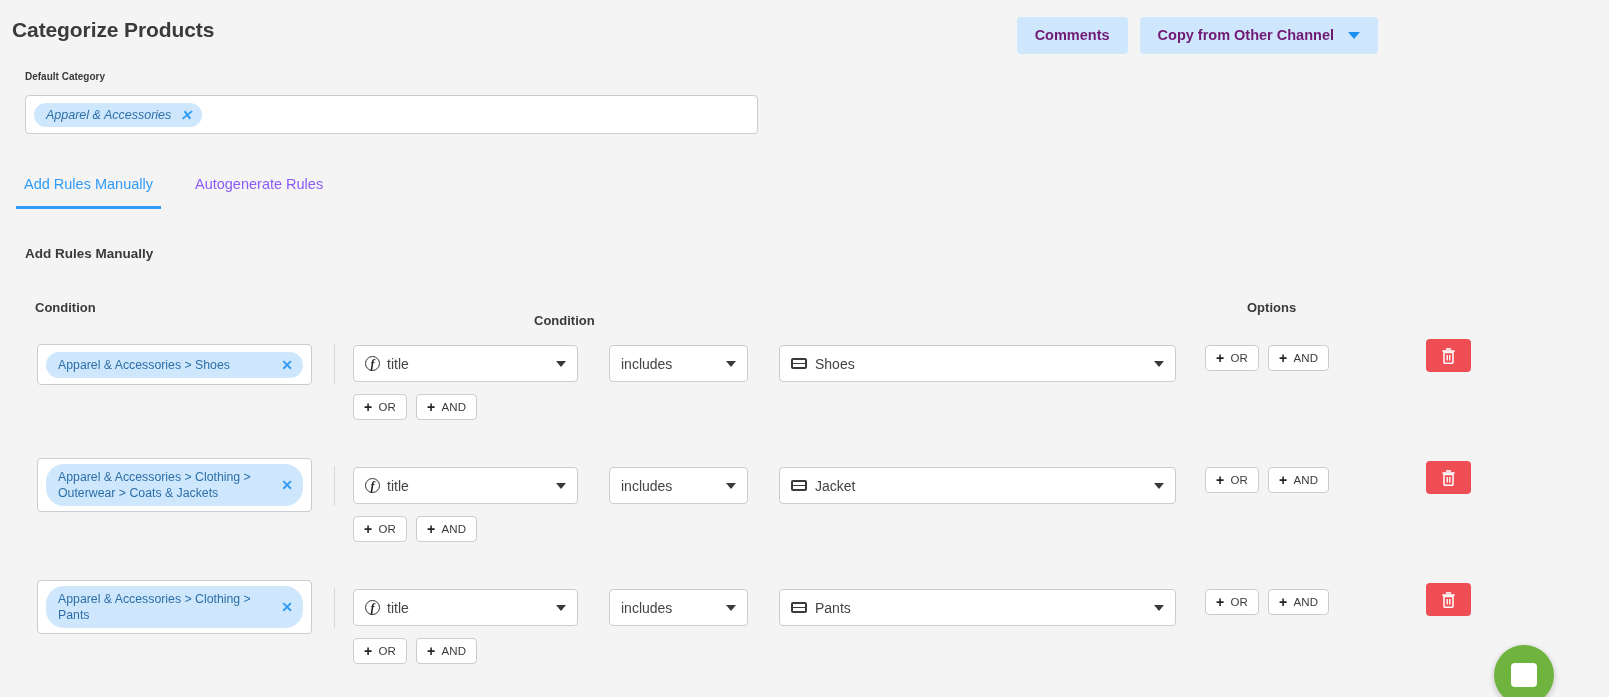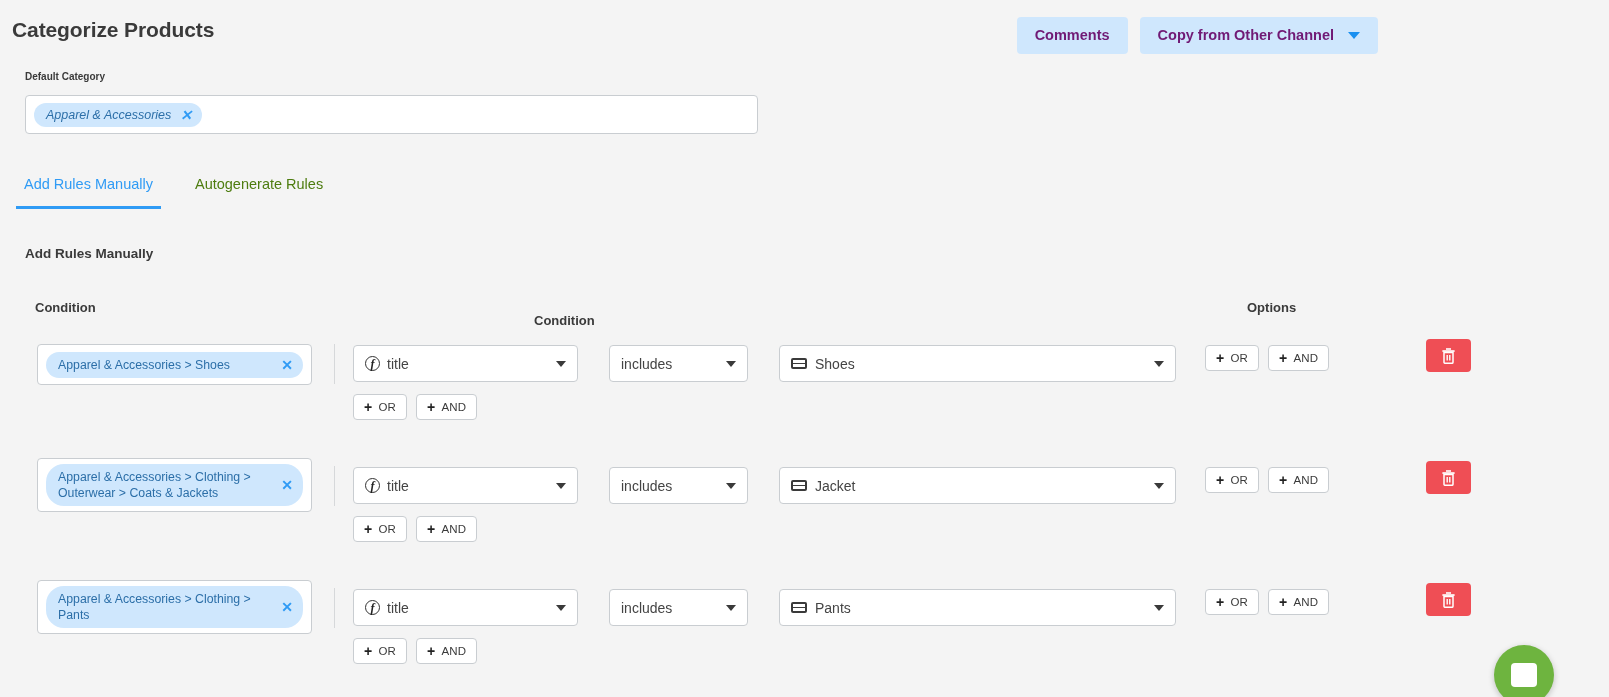--- a/index.html
+++ b/index.html
@@ -100,21 +100,21 @@
   
   .tabs {
     position: absolute;
     left: 16px; top: 176px;
     display: flex;
     align-items: flex-end;
     gap: 26px;
   }
   .tab {
     font-size: 14.5px;
-    color: #4d7c0f;
+    color: #8b5cf6;
     padding: 0 8px 14px 8px;
     cursor: pointer;
     border-bottom: 3px solid transparent;
   }
   .tab.active {
     color: #2f9bf5;
     border-bottom: 3px solid #2f9bf5;
   }
 
   .section-title {

